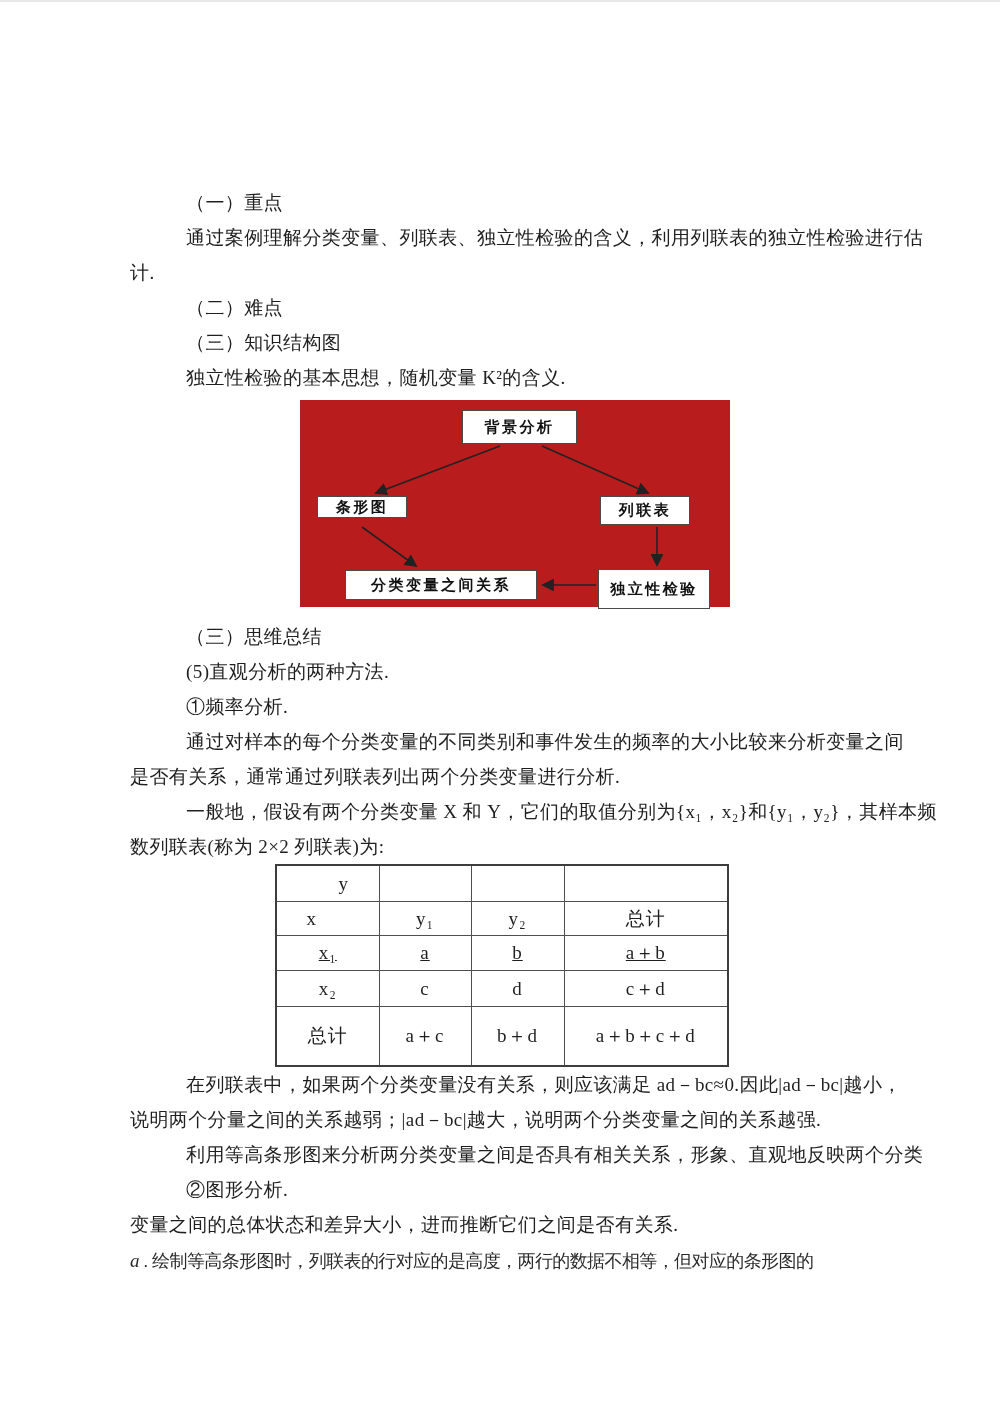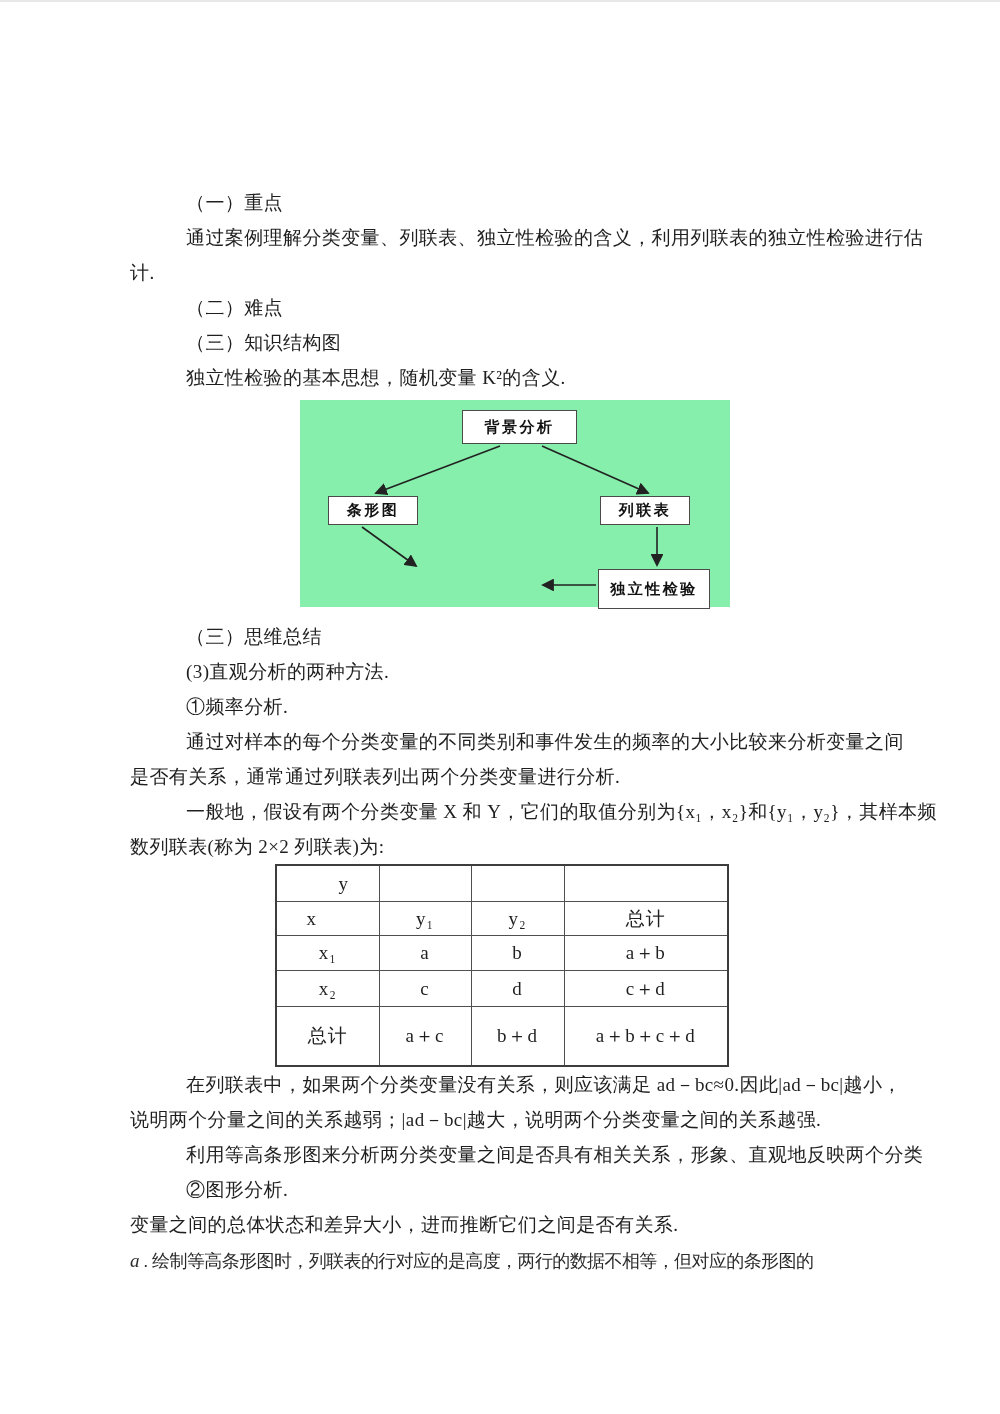--- a/index.html
+++ b/index.html
@@ -38,37 +38,37 @@
     font-style:italic;
     font-family:"Liberation Serif","DejaVu Serif",serif;
     font-size:19px;
   }
 
   
   .diagram {
     position:relative;
     width:430px; height:207px;
     margin:5px 0 12px 170px;
-    background:#86efac;
+    background:#b91c1c;
   }
   .diagram svg { position:absolute; left:0; top:0; width:430px; height:207px; }
   .dnode {
     position:absolute;
     box-sizing:border-box;
     border:1px solid #4a4a4a;
     background:#ffffff;
     display:flex; align-items:center; justify-content:center;
     font-weight:bold;
     font-size:15px;
     letter-spacing:2.5px;
     color:#111111;
     white-space:nowrap;
   }
   .dnode-bg   { left:162px; top:10px;  width:115px; height:34px; }
-  .dnode-bar  { left:28px;  top:96px;  width:90px;  height:29px; }
+  .dnode-bar  { left:17px;  top:96px;  width:90px;  height:22px; }
   .dnode-ct   { left:300px; top:96px;  width:90px;  height:29px; }
   .dnode-rel  { left:45px;  top:170px; width:192px; height:30px; }
   .dnode-ind  { left:298px; top:169px; width:112px; height:40px; }
 
   
   .ctable {
     border-collapse:collapse;
     table-layout:fixed;
     width:452px;
     margin:0 0 0 145px;
@@ -78,21 +78,21 @@
     text-align:center;
     vertical-align:middle;
     font-size:19px;
     letter-spacing:1px;
     padding:0;
     color:#1f1f1f;
   }
   .ctable { border:2px solid #3d3d3d; }
   .r1 td { height:35px; }
   .r2 td { height:33px; }
-  .r3 td { height:34px; }
+  .r3 td { height:34px;text-decoration:underline; }
   .r4 td { height:35px; }
   .r5 td { height:58px; }
   .shift-r { position:relative; left:16px; }
   .shift-l { position:relative; left:-16px; }
 </style>
 </head>
 <body>
 
 <div class="page">
   <div class="content">
@@ -113,25 +113,26 @@
         </defs>
         <line x1="200" y1="46" x2="76" y2="93" stroke="#222222" stroke-width="1.6" marker-end="url(#ah)"></line>
         <line x1="242" y1="46" x2="348" y2="93" stroke="#222222" stroke-width="1.6" marker-end="url(#ah)"></line>
         <line x1="62" y1="127" x2="116" y2="166" stroke="#222222" stroke-width="1.6" marker-end="url(#ah)"></line>
         <line x1="357" y1="127" x2="357" y2="165" stroke="#222222" stroke-width="1.6" marker-end="url(#ah)"></line>
         <line x1="296" y1="185" x2="243" y2="185" stroke="#222222" stroke-width="1.6" marker-end="url(#ah)"></line>
       </svg>
       <div class="dnode dnode-bg">背景分析</div>
       <div class="dnode dnode-bar">条形图</div>
       <div class="dnode dnode-ct">列联表</div>
+      <div class="dnode dnode-rel">分类变量之间关系</div>
       <div class="dnode dnode-ind">独立性检验</div>
     </div>
 
     <div class="ln ind">（三）思维总结</div>
-    <div class="ln ind">(3)直观分析的两种方法.</div>
+    <div class="ln ind">(5)直观分析的两种方法.</div>
     <div class="ln ind">①频率分析.</div>
     <div class="ln ind">通过对样本的每个分类变量的不同类别和事件发生的频率的大小比较来分析变量之间</div>
     <div class="ln">是否有关系，通常通过列联表列出两个分类变量进行分析.</div>
     <div class="ln ind">一般地，假设有两个分类变量 X 和 Y，它们的取值分别为{x₁，x₂}和{y₁，y₂}，其样本频</div>
     <div class="ln">数列联表(称为 2×2 列联表)为:</div>
 
     <table class="ctable">
       <colgroup>
         <col style="width:103px">
           <col style="width:92px">

